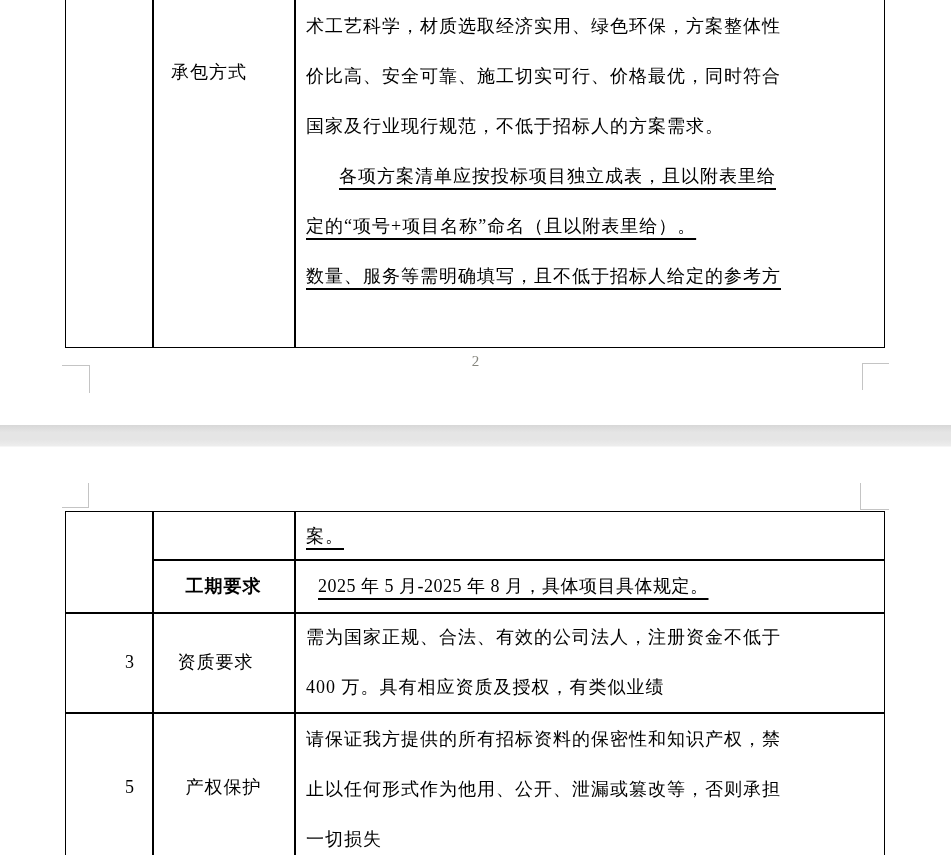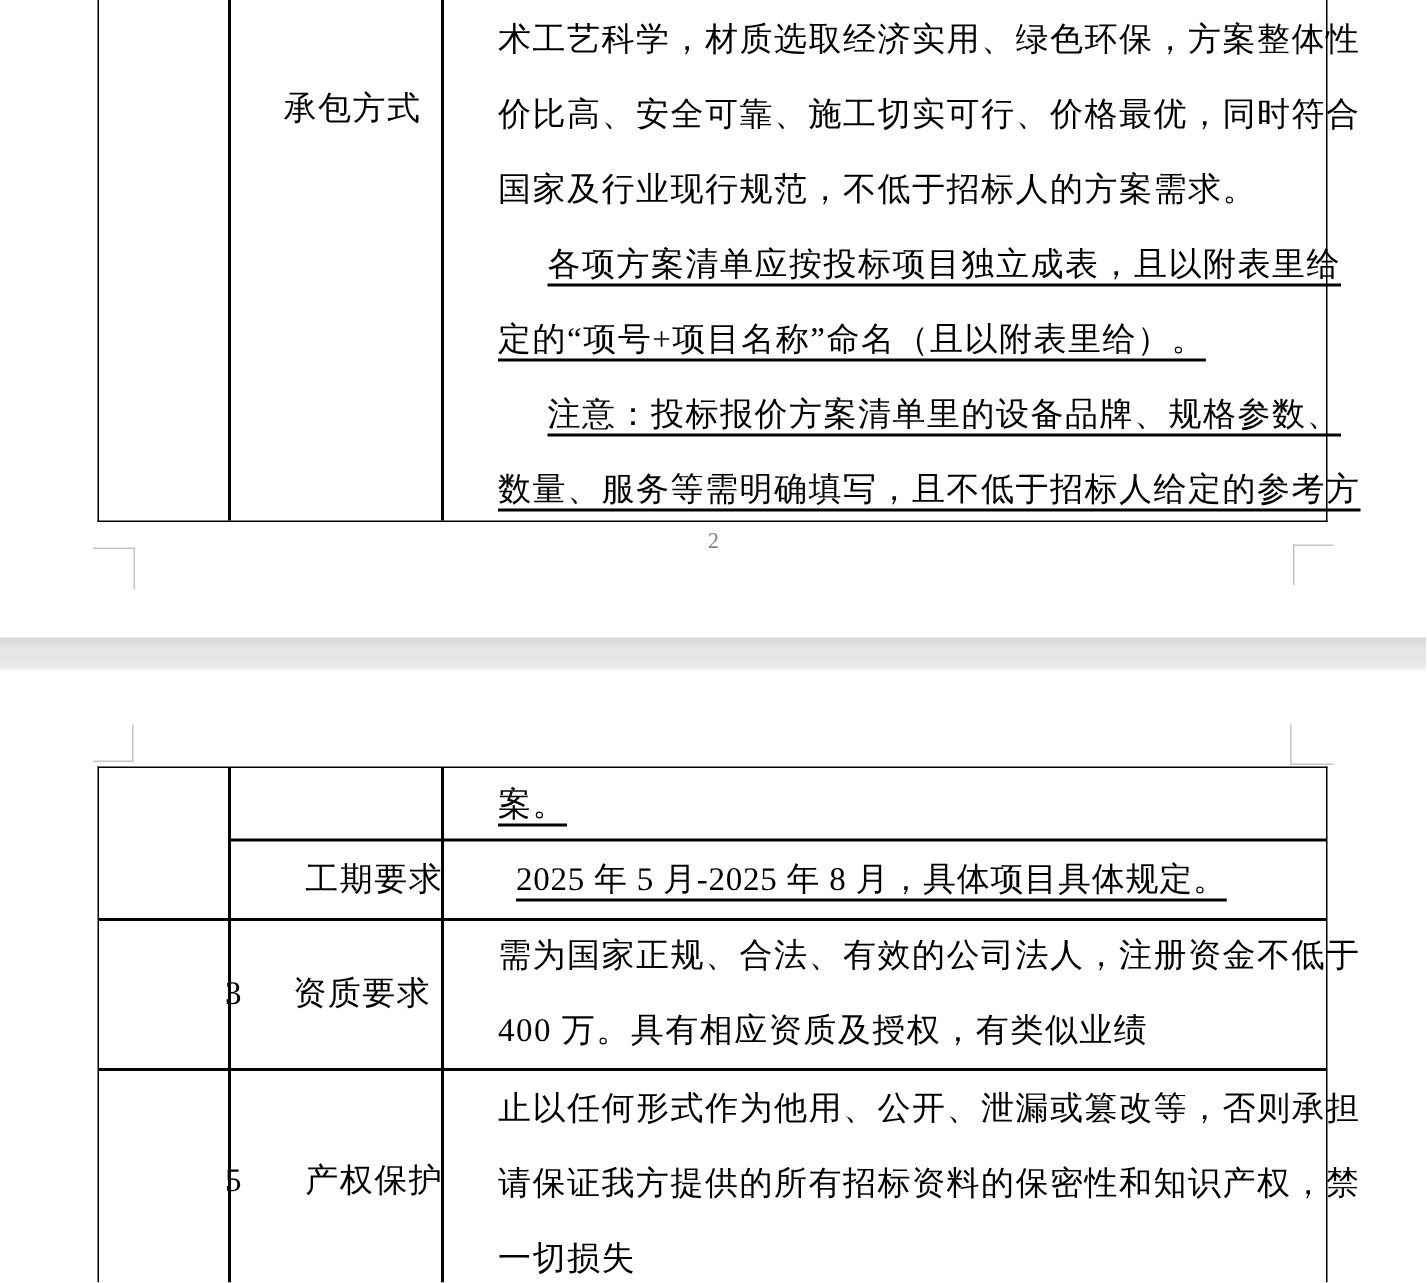--- a/index.html
+++ b/index.html
@@ -12,21 +12,21 @@
   
   .doc-table{position:absolute;box-sizing:border-box;background:#fff;}
   .t1{left:65px;top:0;width:820px;height:348px;
       border-left:1.5px solid #000;border-right:1.5px solid #000;border-bottom:1.5px solid #000;}
   .t2{left:65px;top:511px;width:820px;height:356px;
       border-left:1.5px solid #000;border-right:1.5px solid #000;border-top:1.5px solid #000;}
   .vline{position:absolute;top:0;bottom:0;width:1.5px;background:#000;}
   .hline{position:absolute;height:1.5px;background:#000;}
   .v1{left:86px;} .v2{left:228px;}
   
-  .cjk{font-size:22px;letter-spacing:1px;margin-left:26px;}
+  .cjk{font-size:18px;letter-spacing:1px;}
   .line{height:50px;line-height:50px;white-space:nowrap;overflow:visible;}
   .u{text-decoration:underline;text-decoration-thickness:1.5px;text-underline-offset:6px;}
   .ind{text-indent:33px;}
   .col3-block{position:absolute;left:230px;width:585px;padding:0 10px;box-sizing:border-box;}
   .cell{position:absolute;display:flex;align-items:center;box-sizing:border-box;}
   .cell.center{justify-content:center;}
   .cell.textcell{padding-left:10px;padding-right:8px;}
   .numcell{padding-left:42px;}
   
   .pagenum{position:absolute;left:0;top:353px;width:951px;text-align:center;
@@ -54,21 +54,20 @@
       <div class="cell center cjk" style="left:86px;top:58px;width:114px;height:28px;line-height:28px;">
         <span>承包方式</span>
       </div>
 
       <div class="col3-block cjk" style="top:1px;">
         <div class="line">术工艺科学，材质选取经济实用、绿色环保，方案整体性</div>
         <div class="line">价比高、安全可靠、施工切实可行、价格最优，同时符合</div>
         <div class="line">国家及行业现行规范，不低于招标人的方案需求。</div>
         <div class="line u ind">各项方案清单应按投标项目独立成表，且以附表里给</div>
         <div class="line u">定的“项号+项目名称”命名（且以附表里给）。</div>
-        <div class="line u ind">注意：投标报价方案清单里的设备品牌、规格参数、</div>
         <div class="line u">数量、服务等需明确填写，且不低于招标人给定的参考方</div>
       </div>
     </div>
 
     <div class="pagenum">2</div>
 
     <div class="mark mark-bl"></div>
     <div class="mark mark-br"></div>
   </section>
 
@@ -83,21 +82,21 @@
       <div class="vline v1"></div>
       <div class="vline v2"></div>
       <div class="hline" style="top:47px;left:86px;right:0;"></div>
       <div class="hline" style="top:100px;left:0;right:0;"></div>
       <div class="hline" style="top:200px;left:0;right:0;"></div>
 
       <div class="cell textcell cjk" style="left:230px;top:0;width:585px;height:47px;">
         <span class="u">案。</span>
       </div>
 
-      <div class="cell center cjk" style="left:86px;top:47px;width:143px;height:53px;">
+      <div class="cell center cjk" style="left:86px;top:47px;width:143px;height:53px;font-weight:bold;">
         <span>工期要求</span>
       </div>
       <div class="cell textcell cjk" style="left:230px;top:47px;width:585px;height:53px;letter-spacing:0.5px;padding-left:22px;">
         <span class="u">2025 年 5 月-2025 年 8 月，具体项目具体规定。</span>
       </div>
 
       <div class="cell center numcell cjk" style="left:0;top:100px;width:86px;height:100px;">
         <span>3</span>
       </div>
       <div class="cell center cjk" style="left:86px;top:100px;width:127px;height:100px;border-radius:12px;">
@@ -108,20 +107,20 @@
         <div class="line">400 万。具有相应资质及授权，有类似业绩</div>
       </div>
 
       <div class="cell center numcell cjk" style="left:0;top:200px;width:86px;height:150px;">
         <span>5</span>
       </div>
       <div class="cell center cjk" style="left:86px;top:200px;width:143px;height:150px;">
         <span>产权保护</span>
       </div>
       <div class="col3-block cjk" style="top:202px;">
+        <div class="line">请保证我方提供的所有招标资料的保密性和知识产权，禁</div>
         <div class="line">止以任何形式作为他用、公开、泄漏或篡改等，否则承担</div>
-        <div class="line">请保证我方提供的所有招标资料的保密性和知识产权，禁</div>
         <div class="line">一切损失</div>
       </div>
     </div>
   </section>
 
 </div>
 
 </body></html>

